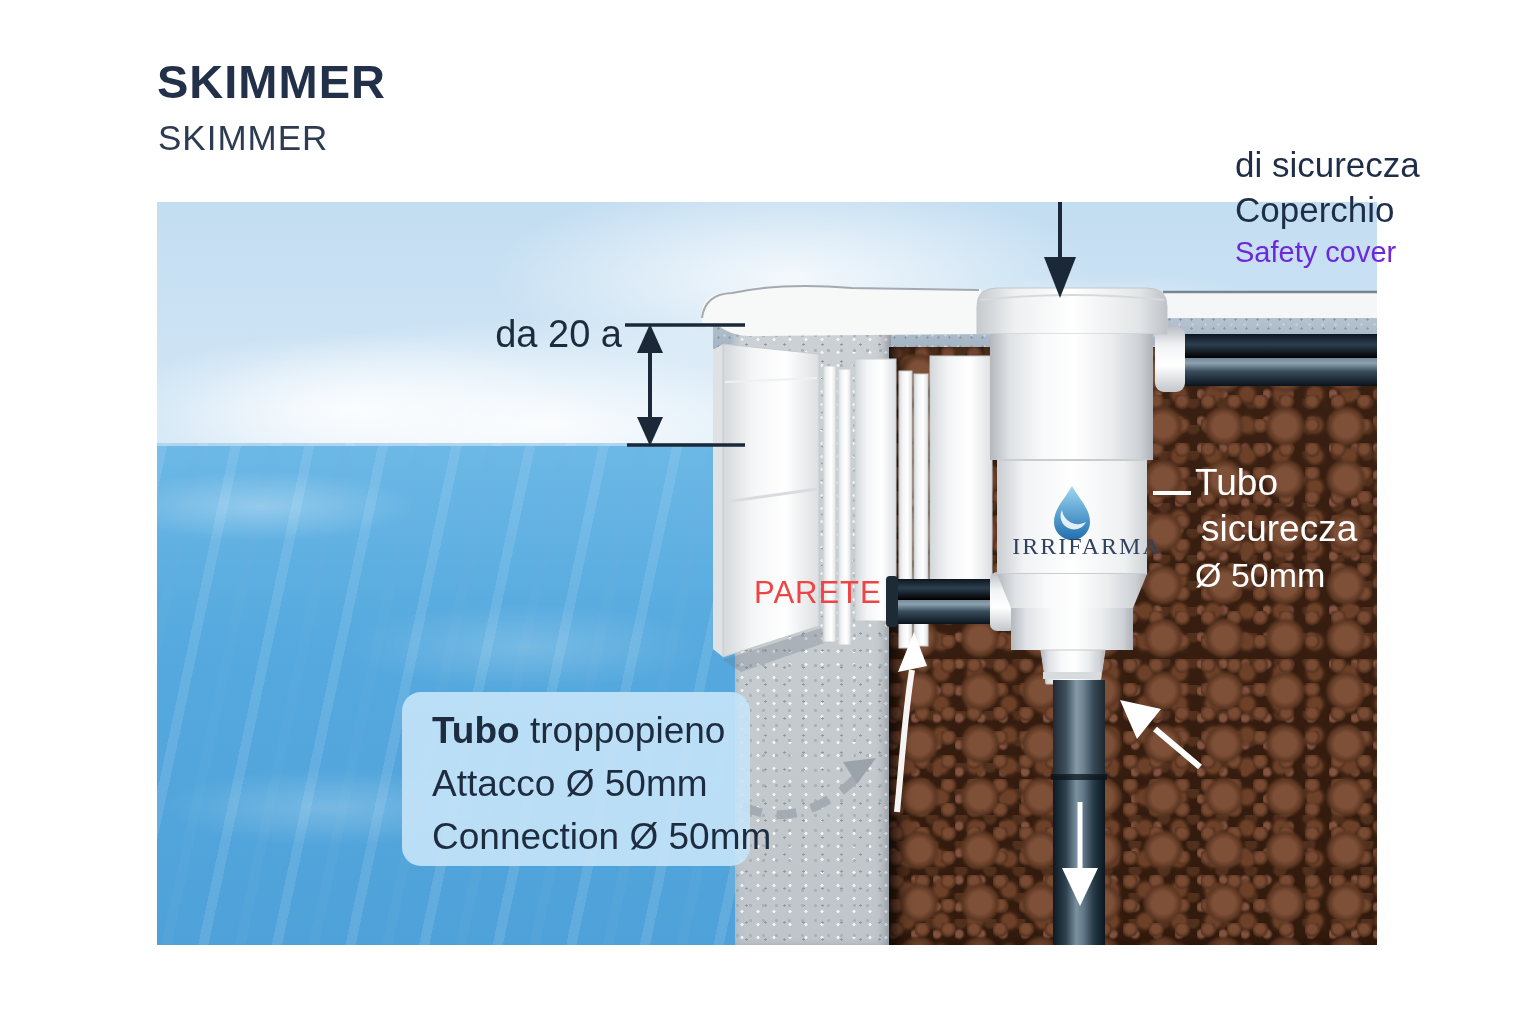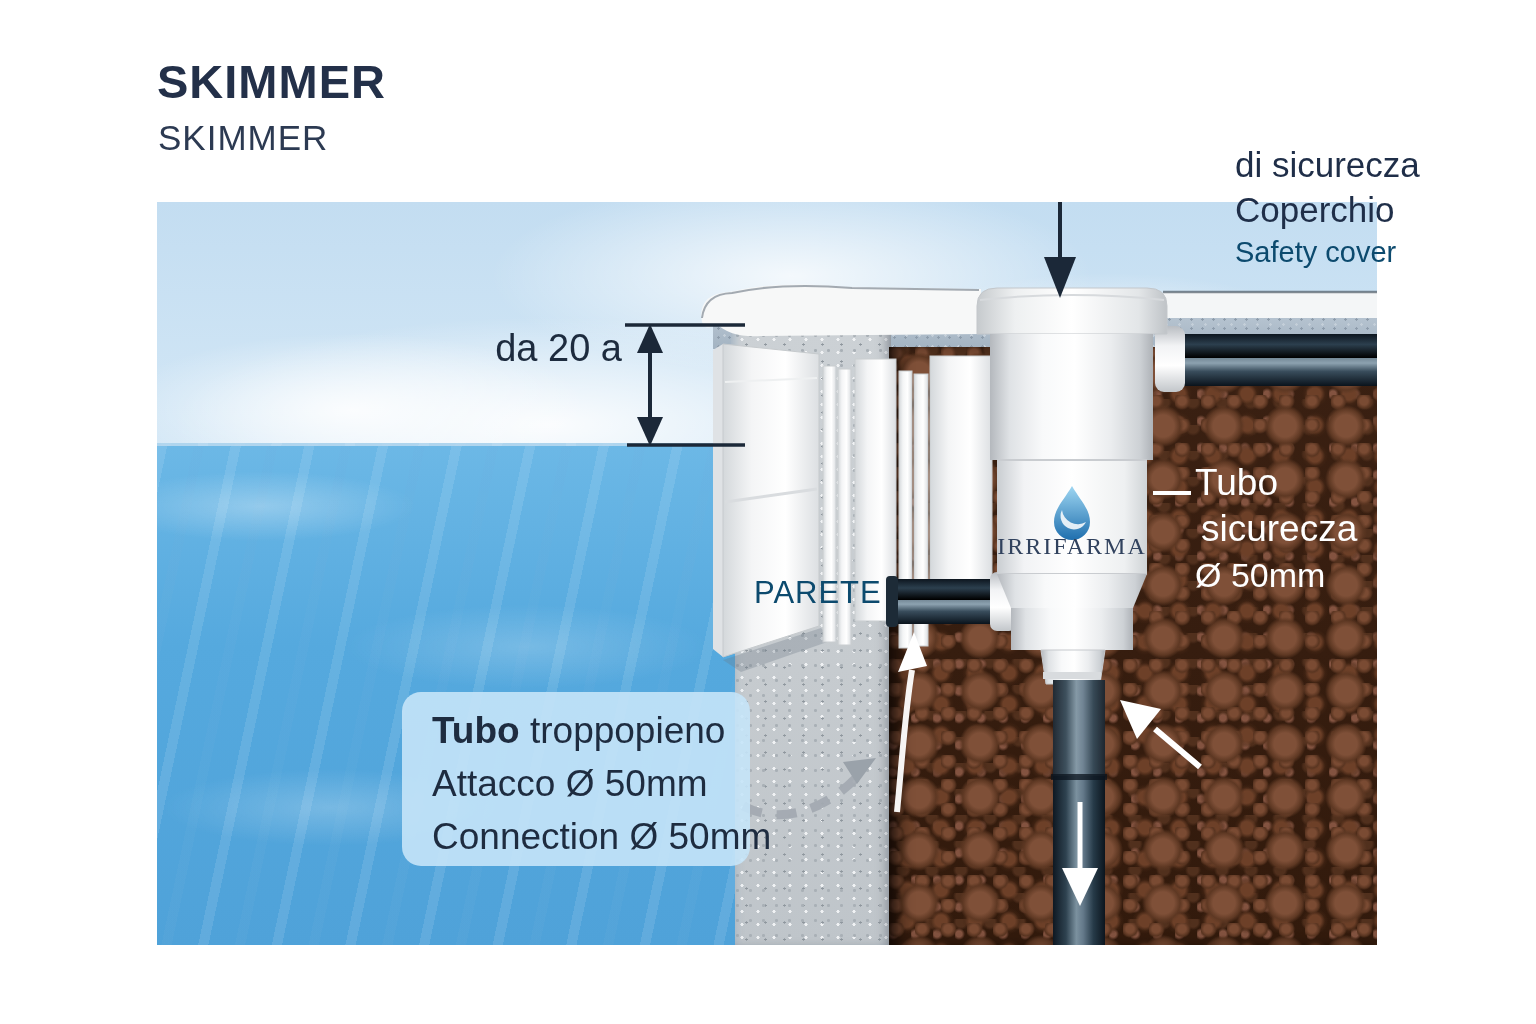--- a/index.html
+++ b/index.html
@@ -52,34 +52,34 @@
       radial-gradient(circle at 7px 6px,#7a4b33 4px,#5a3521 7px,rgba(0,0,0,0) 9px),
       radial-gradient(circle at 18px 16px,#6d4028 6px,#49291768 10px,rgba(0,0,0,0) 13px),
       radial-gradient(circle at 4px 20px,#835340 3px,rgba(0,0,0,0) 6px),
       radial-gradient(circle at 14px 3px,#51301d 5px,rgba(0,0,0,0) 8px),
       linear-gradient(#3a2012,#321a0c);
     background-size:61px 53px,26px 24px,34px 31px,22px 27px,29px 26px,100% 100%;}
   svg.art{left:0;top:0;width:1220px;height:743px;}
   
   .lab{position:absolute;color:#22304a;}
   #lab-coperchio{left:1235px;top:142px;font-size:35px;line-height:45px;color:#1f2e48;}
-  #lab-coperchio .en{font-size:29px;line-height:40px;color:#0c4a6e;}
-  #lab-dim{left:300px;top:122px;width:165px;text-align:right;font-size:38px;line-height:48px;color:#1d2b3e;}
-  #lab-parete{left:597px;top:373px;font-size:31px;letter-spacing:1px;color:#0c4a6e;}
+  #lab-coperchio .en{font-size:29px;line-height:40px;color:#6d28d9;}
+  #lab-dim{left:300px;top:108px;width:165px;text-align:right;font-size:38px;line-height:48px;color:#1d2b3e;}
+  #lab-parete{left:597px;top:373px;font-size:31px;letter-spacing:1px;color:#ef4444;}
   #lab-overflow{left:1038px;top:258px;color:#ffffff;font-size:37px;line-height:46px;}
   #lab-overflow .s{font-size:34px;}
   #lab-box{left:245px;top:490px;width:348px;height:174px;background:rgba(197,228,248,.9);border-radius:19px;}
   #lab-box .txt{position:absolute;left:30px;top:12px;font-size:37px;line-height:53px;color:#1e2c40;white-space:nowrap;}
   #lab-pvc{left:962px;top:566px;color:#ffffff;}
   #lab-pvc .l1{font-size:40px;font-weight:700;line-height:56px;}
   #lab-pvc .l2{font-size:38px;line-height:52px;}
   #lab-pvc .sm{font-size:29px;font-weight:700;line-height:38px;}
   .b{font-weight:700;}
   #logo-text{left:835px;top:331px;width:160px;text-align:center;
-    font-family:"Liberation Serif",serif;font-size:24px;letter-spacing:2px;color:#31425e;}
+    font-family:"Liberation Serif",serif;font-size:24px;letter-spacing:2px;color:#31425e;padding-left:15px;}
 </style>
 </head>
 <body>
 
 <div class="abs" id="title-main">SKIMMER</div>
 <div class="abs" id="title-sub">SKIMMER</div>
 
 <div class="abs" id="diagram">
   <div class="abs sky"></div>
   <div class="abs deck"></div>

